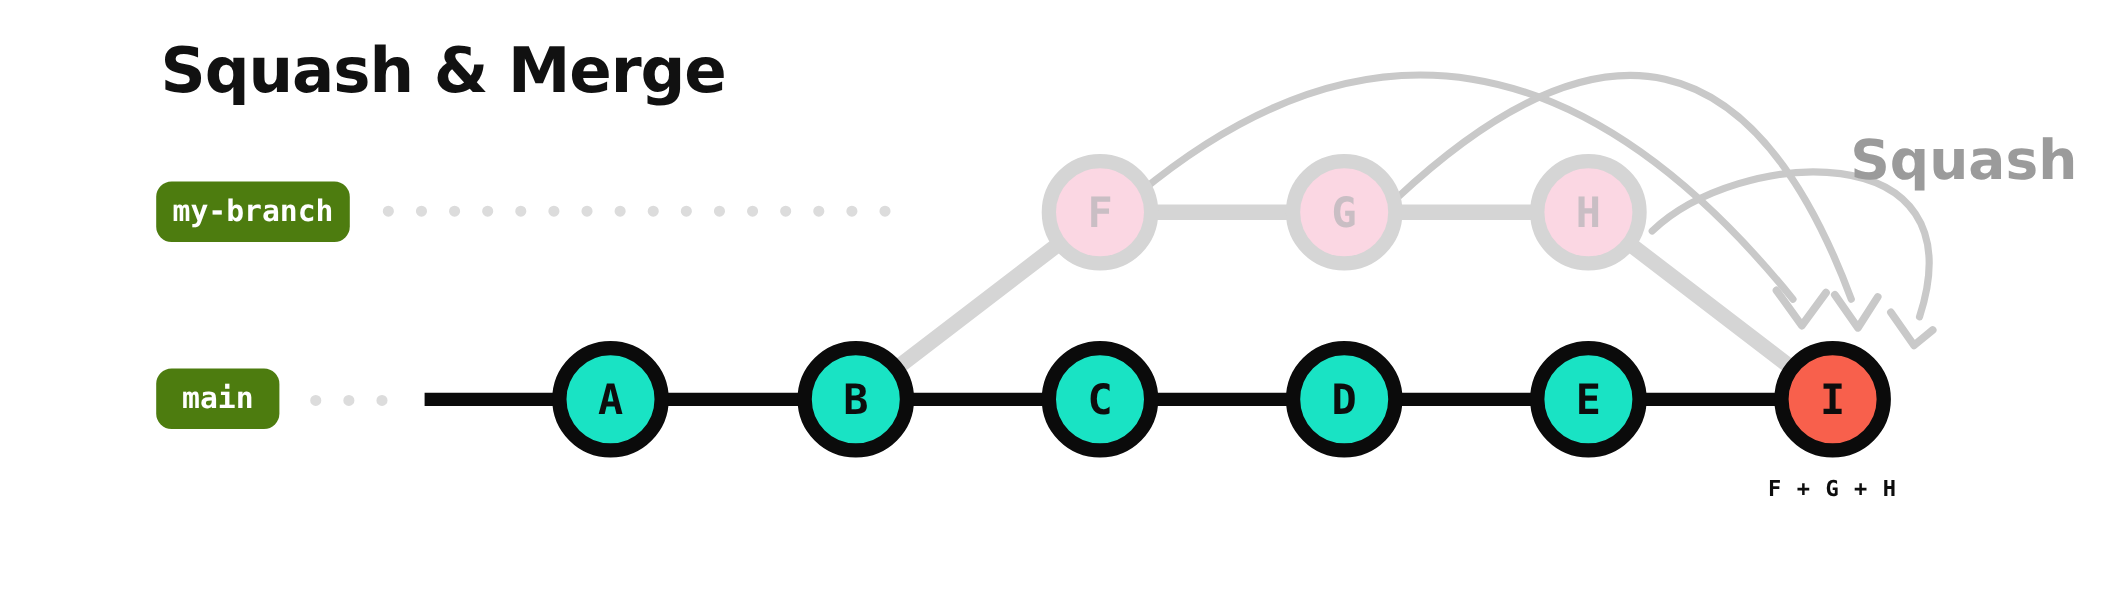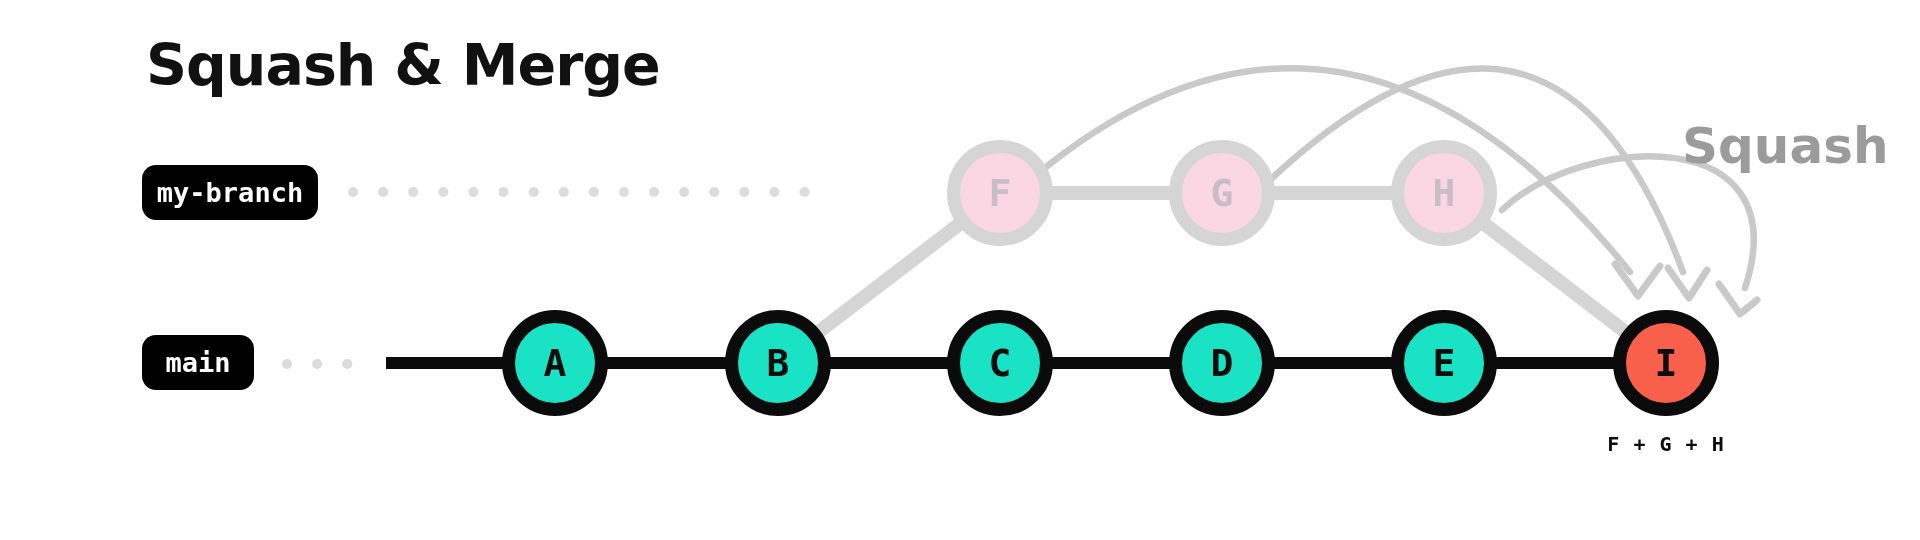--- a/index.html
+++ b/index.html
@@ -6,21 +6,21 @@
   #stage{
     position:relative;width:1920px;height:456px;background:#ffffff;
     overflow:hidden;font-family:"DejaVu Sans","Liberation Sans",sans-serif;border-radius:30px;
   }
   #stage svg{position:absolute;left:0;top:0;}
   .title{
     position:absolute;left:146px;top:32px;font-size:57px;font-weight:800;
     color:#111;letter-spacing:-1px;white-space:nowrap;
   }
   .badge{
-    position:absolute;background:#000000;color:#fff;border-radius:14px;
+    position:absolute;background:#4d7c0f;color:#fff;border-radius:14px;
     display:flex;align-items:center;justify-content:center;
     font-family:"DejaVu Sans Mono","Liberation Mono",monospace;
     font-weight:bold;font-size:27px;white-space:nowrap;
   }
   .badge.branch{left:142px;top:165px;width:176px;height:55px;}
   .badge.main{left:142px;top:335px;width:112px;height:55px;justify-content:center;}
   .node{
     position:absolute;width:80px;height:80px;border-radius:50%;
     border:13px solid #0b0b0b;display:flex;align-items:center;justify-content:center;
     font-family:"DejaVu Sans Mono","Liberation Mono",monospace;

